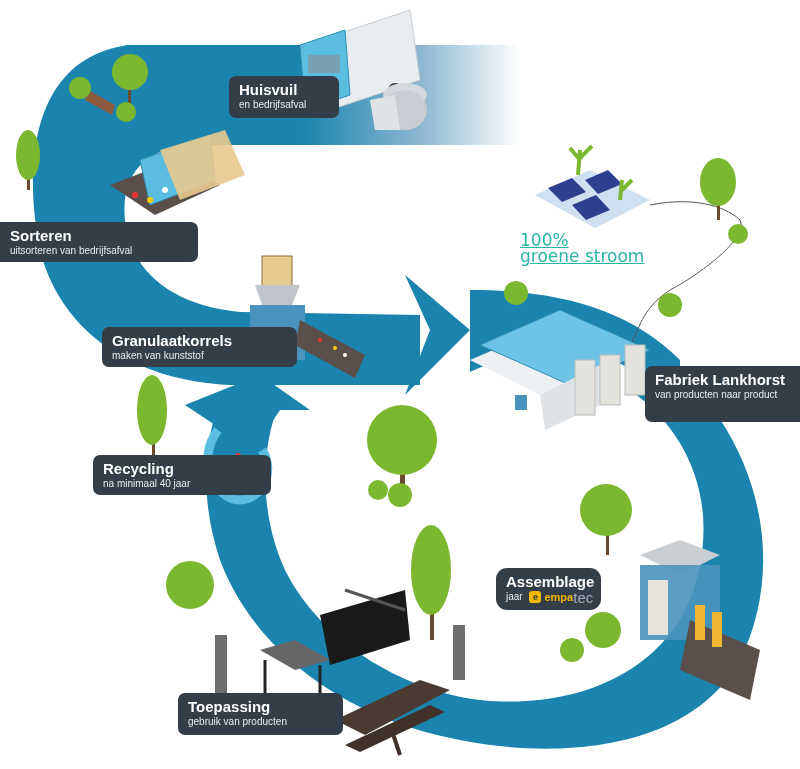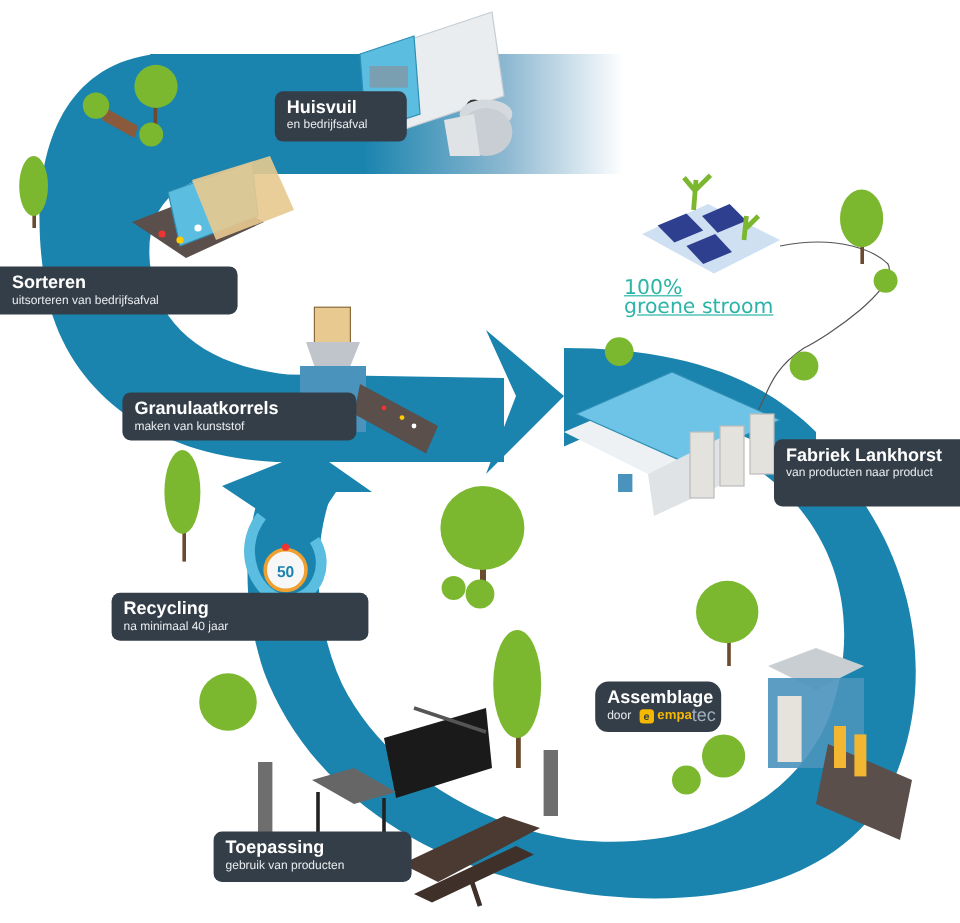--- a/index.html
+++ b/index.html
@@ -187,35 +187,35 @@
   </div>
 
   <div class="label" style="left:645px;top:342px;width:155px;height:56px;border-top-right-radius:0;border-bottom-right-radius:0;margin-top:24px;">
     <span class="t">Fabriek Lankhorst</span>
     <span class="s">van producten naar product</span>
   </div>
 
   <div class="label" style="left:496px;top:568px;width:105px;height:42px;border-radius:11px;">
     <span class="t">Assemblage</span>
     <span class="s">
-      <span>door</span>
+      <span>jaar</span>
       <span class="empatec-logo">
         <span class="hex">e</span>
         <span class="w1">empa</span>
           <span class="w2">tec</span>
       </span>
     </span>
   </div>
 
   <div class="label" style="left:178px;top:693px;width:165px;height:42px;">
     <span class="t">Toepassing</span>
     <span class="s">gebruik van producten</span>
   </div>
 
-  <div class="label" style="left:93px;top:494px;width:214px;height:40px;">
+  <div class="label" style="left:93px;top:455px;width:178px;height:40px;">
     <span class="t">Recycling</span>
     <span class="s">na minimaal 40 jaar</span>
   </div>
 
   <div class="green-text" style="left:520px;top:232px;">
     <div>100%</div>
     <div>groene stroom</div>
   </div>
 </div>
 

